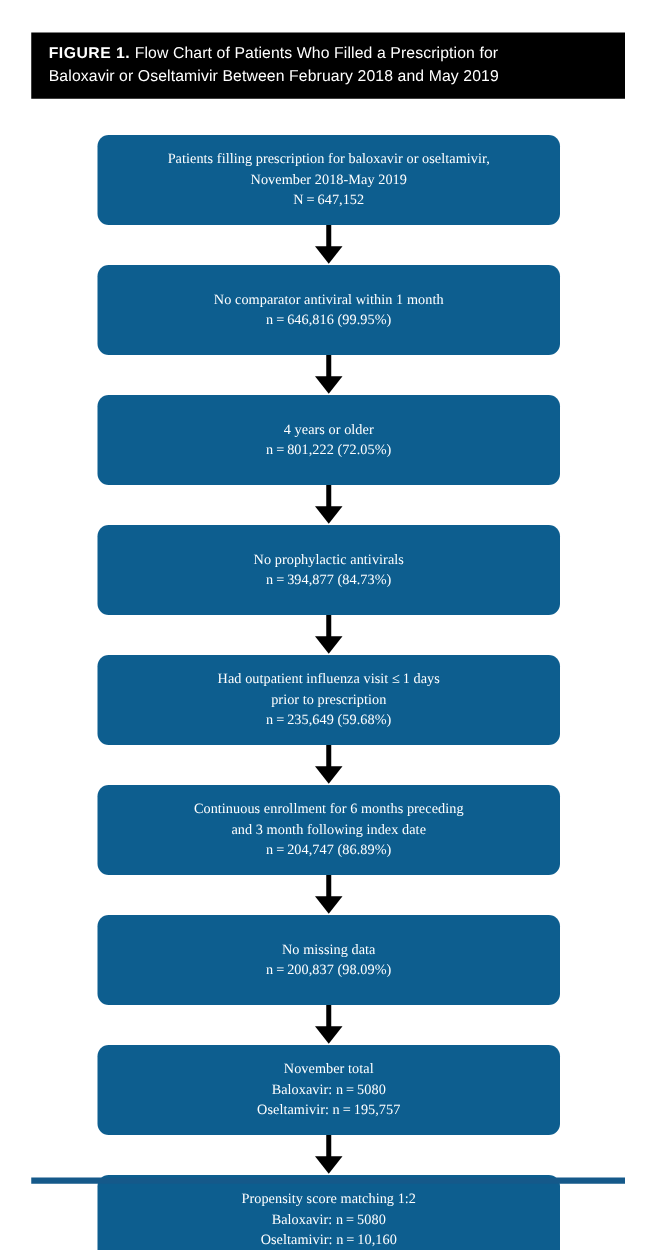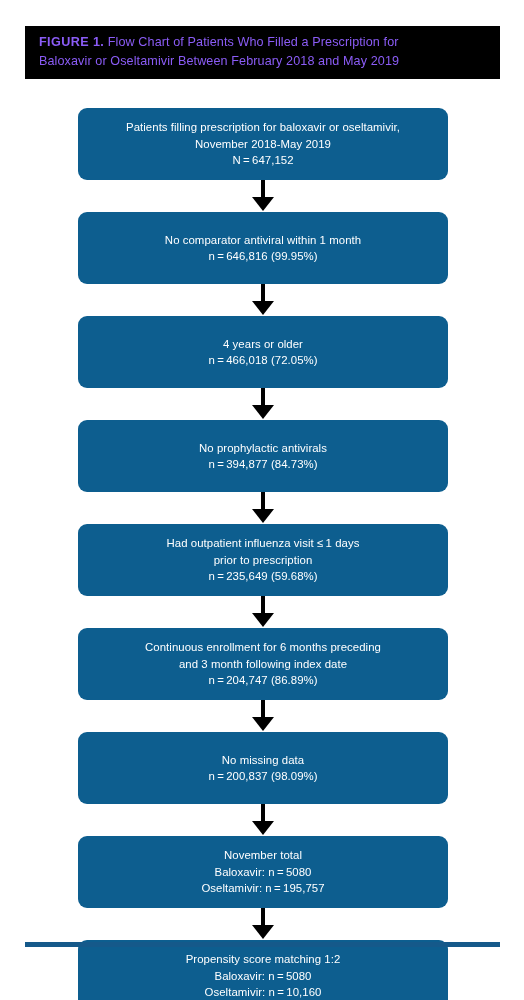--- a/index.html
+++ b/index.html
@@ -27,21 +27,21 @@
     position: absolute;
     left: 25px;
     top: 26px;
     width: 475px;
     height: 53px;
     background: #000000;
     box-sizing: border-box;
     padding: 7px 14px 0 14px;
   }
   .title-line {
-    color: #8b5cf6;
+    color: #ffffff;
     font-size: 12.6px;
     line-height: 19px;
     letter-spacing: 0.1px;
     white-space: nowrap;
   }
   .title-figure-label {
     font-weight: bold;
     letter-spacing: 0.4px;
   }
 
@@ -56,20 +56,21 @@
   .flow-box {
     width: 370px;
     background: #0d5e8f;
     border-radius: 9px;
     box-sizing: border-box;
     display: flex;
     flex-direction: column;
     align-items: center;
     justify-content: center;
     padding: 10px 12px;
+    font-family: Liberation Serif, serif;
   }
   .flow-box.h2 { height: 72px; }
   .flow-box.h3 { height: 72px; }
 
   .box-line {
     color: #ffffff;
     font-size: 11.4px;
     line-height: 16.5px;
     text-align: center;
     white-space: nowrap;
@@ -127,21 +128,21 @@
 
     <div class="arrow">
       <svg width="26" height="32" viewBox="0 0 26 32" aria-hidden="true">
         <rect x="11" y="0" width="4" height="18" fill="#000000"></rect>
         <polygon points="2,17 24,17 13,31" fill="#000000"></polygon>
       </svg>
     </div>
 
     <div class="flow-box h2">
       <div class="box-line">4 years or older</div>
-      <div class="box-line">n = 466,018 (72.05%)</div>
+      <div class="box-line">n = 801,222 (72.05%)</div>
     </div>
 
     <div class="arrow">
       <svg width="26" height="32" viewBox="0 0 26 32" aria-hidden="true">
         <rect x="11" y="0" width="4" height="18" fill="#000000"></rect>
         <polygon points="2,17 24,17 13,31" fill="#000000"></polygon>
       </svg>
     </div>
 
     <div class="flow-box h2">

